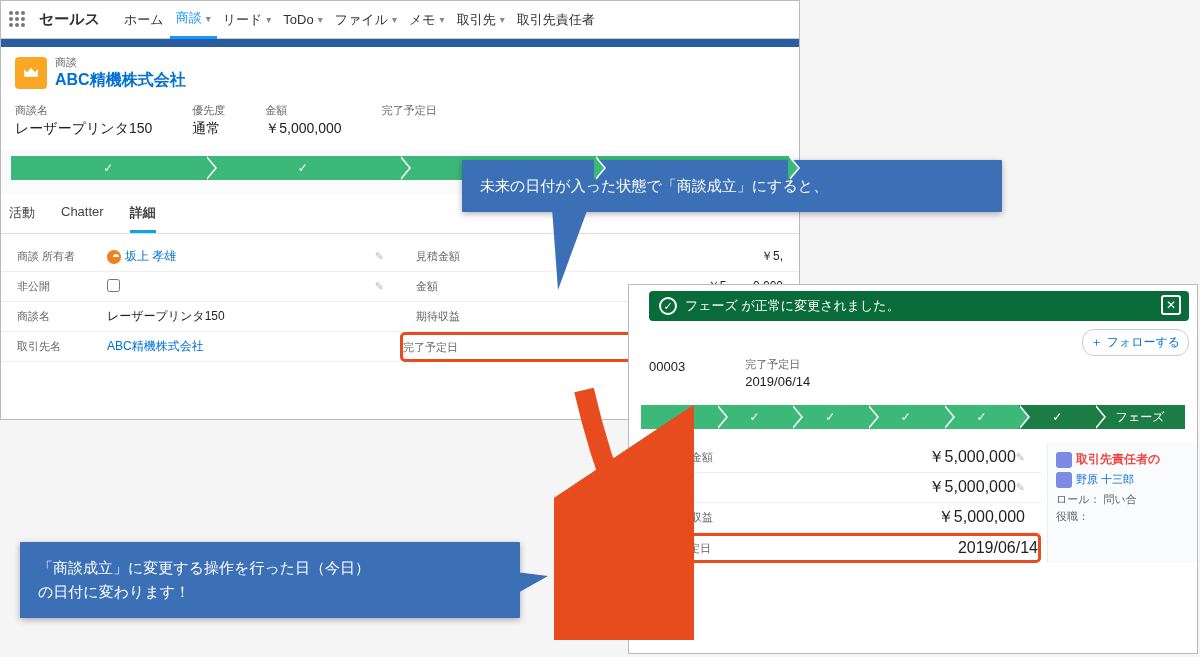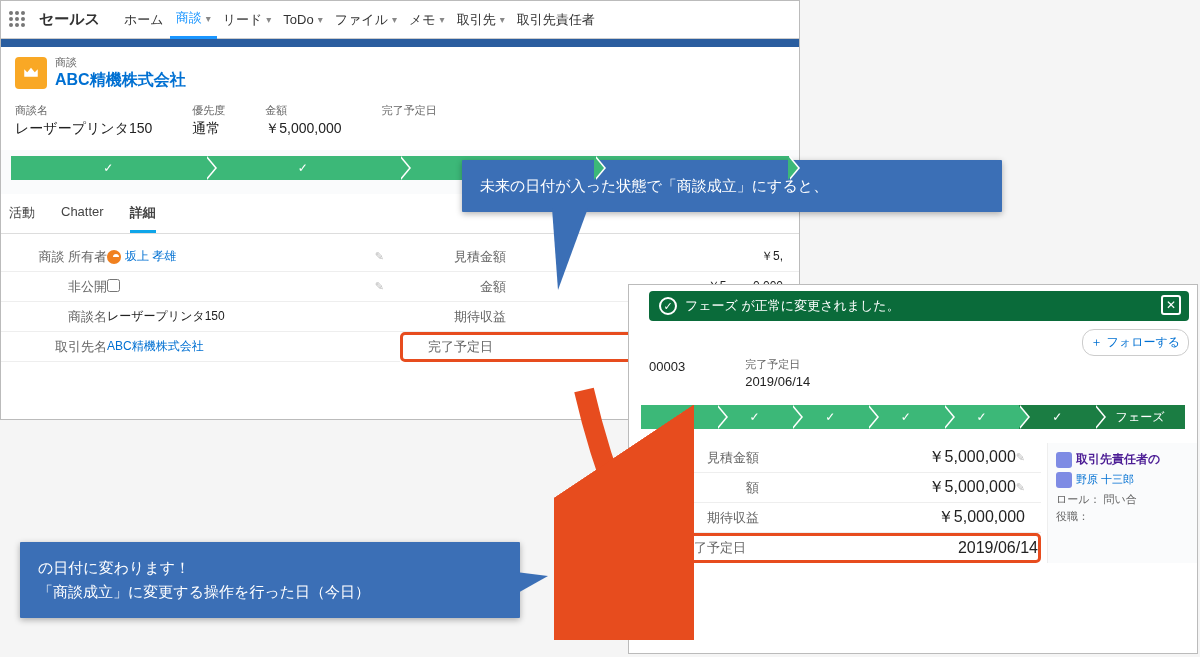--- a/index.html
+++ b/index.html
@@ -40,21 +40,21 @@
   .stage.dark:after { border-left-color:#1b7d43; }
   .stage-label { background:#1b7d43; color:#fff; font-size:12px; padding:0 14px; display:flex; align-items:center; height:24px; }
 
   .tabs { display:flex; gap:26px; padding:10px 8px 0; font-size:13px; border-bottom:1px solid #ddd; }
   .tab { padding-bottom:8px; color:#444; cursor:pointer; }
   .tab.active { font-weight:bold; border-bottom:3px solid #0ea5e9; }
 
   .detail-grid { display:flex; font-size:12px; padding:8px 0 4px; }
   .detail-col { flex:1; }
   .drow { display:flex; align-items:center; border-bottom:1px solid #eee; height:30px; padding:0 16px; }
-  .drow .dlab { width:90px; color:#666; font-size:13px;text-align:right; }
+  .drow .dlab { width:90px; color:#666; font-size:11px; }
   .drow .dval { color:#222; flex:1; }
   .drow .dval.link { color:#0070d2; }
   .drow .edit { color:#bbb; font-size:11px; }
   .avatar-mini { width:14px; height:14px; background:#f08020; border-radius:50%; display:inline-block; vertical-align:middle; margin-right:4px; border:2px solid #f08020; position:relative; }
   .avatar-mini:after { content:""; position:absolute; width:6px; height:3px; background:#fff; border-radius:3px 3px 0 0; top:2px; left:4px; }
 
   .hl-box { border:3px solid #e74c1e; border-radius:5px; padding:0; }
 
   
   .panel2 {
@@ -71,21 +71,21 @@
   .p2-fields .f .v { color:#222; font-size:13px; margin-top:2px; }
 
   .p2-stages { display:flex; padding:10px 12px 14px; }
   .p2-stages .stage { flex:1; }
   .p2-stages .stage-label { min-width:90px; justify-content:center; }
 
   .p2-body { display:flex; }
   .p2-left { flex:1; padding:0 6px 0 24px; }
   .p2-right { width:150px; border-left:1px solid #eee; padding:8px; font-size:11px; background:#fafbfc; }
   .contact-icon { width:16px; height:16px; background:#7e8be4; border-radius:3px; display:inline-block; vertical-align:middle; margin-right:4px; }
-  .p2-right .title { font-weight:bold; font-size:12px; color:#4c1d95; }
+  .p2-right .title { font-weight:bold; font-size:12px; color:#ef4444; }
   .p2-right .name { color:#0070d2; margin:4px 0; }
   .p2-right .kv { color:#666; margin:2px 0; }
 
   
   .callout { position:absolute; background:#3b6fb6; color:#fff; border-radius:1px; padding:14px 18px; font-size:15px; line-height:1.6; box-shadow:0 2px 6px rgba(0,0,0,0.3); }
   .callout1 { left:462px; top:160px; width:540px; }
   .callout1:after { content:""; position:absolute; left:90px; bottom:-78px; border-top:82px solid #3b6fb6; border-left:6px solid transparent; border-right:30px solid transparent; }
   .callout2 { left:20px; top:542px; width:500px; }
   .callout2:after { content:""; position:absolute; right:-28px; bottom:24px; border-left:32px solid #3b6fb6; border-top:4px solid transparent; border-bottom:18px solid transparent; }
 
@@ -303,22 +303,22 @@
       <div class="kv"><span>ロール：</span> <span>問い合</span></div>
       <div class="kv"><span>役職：</span></div>
     </div>
   </div>
 </div>
 
 <div class="callout callout1">
   <span>未来の日付が入った状態で「商談成立」にすると、</span>
 </div>
 <div class="callout callout2">
+  <div>「商談成立」に変更する操作を行った日（今日）</div>
   <div>の日付に変わります！</div>
-  <div>「商談成立」に変更する操作を行った日（今日）</div>
 </div>
 
 <div class="big-arrow">
   <svg viewBox="0 0 140 260">
     <defs>
         <marker id="ah" markerWidth="18" markerHeight="18" refX="8" refY="9" orient="auto">
       <path d="M0,0 L18,9 L0,18 z" fill="#e74c1e"></path>
     </marker>
       </defs>
     <path d="M30 10 Q 60 140 120 230" stroke="#e74c1e" stroke-width="20" fill="none" marker-end="url(#ah)"></path>

